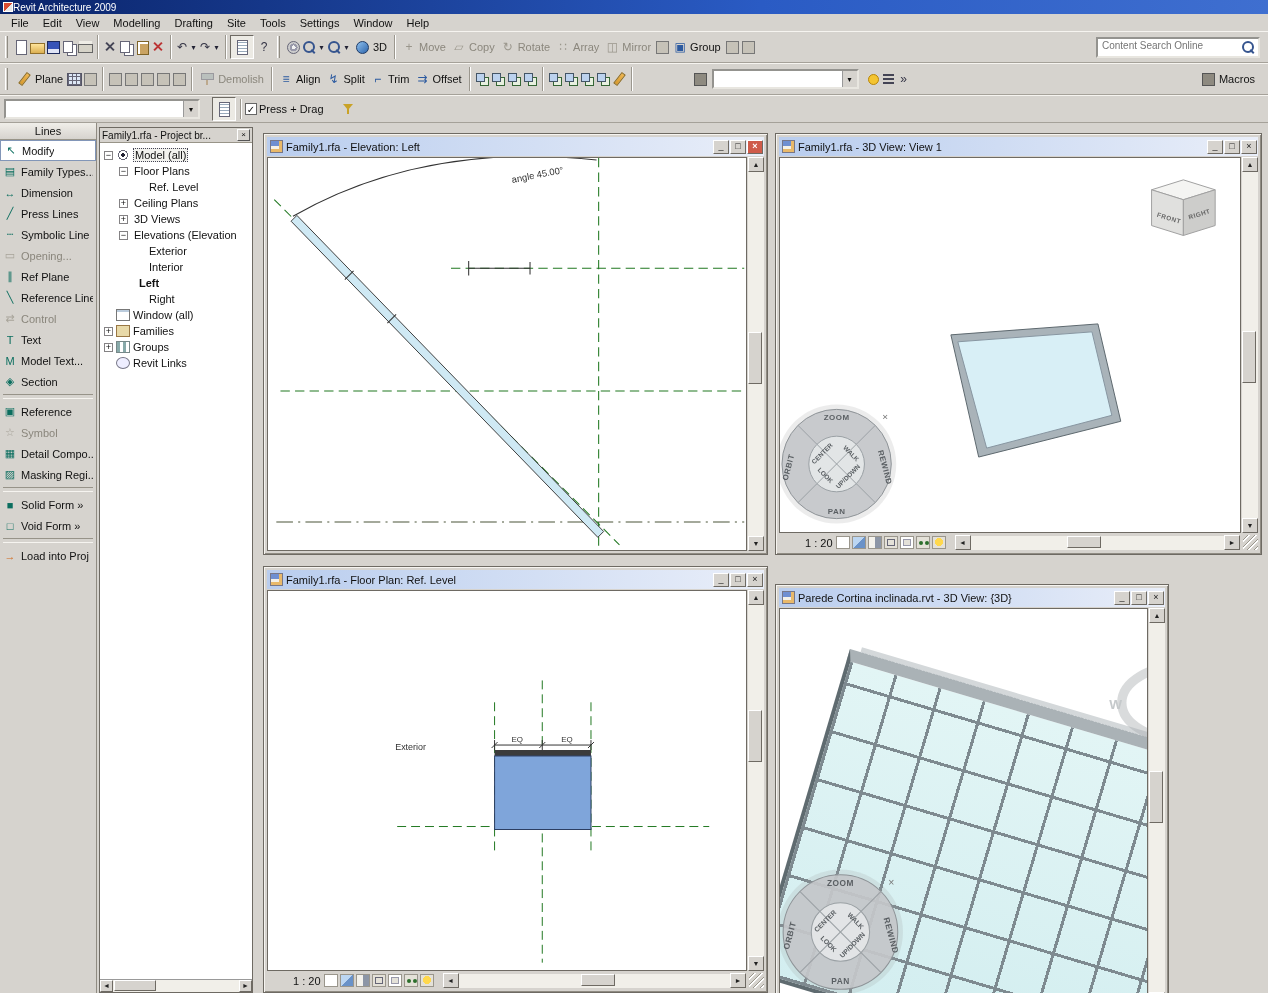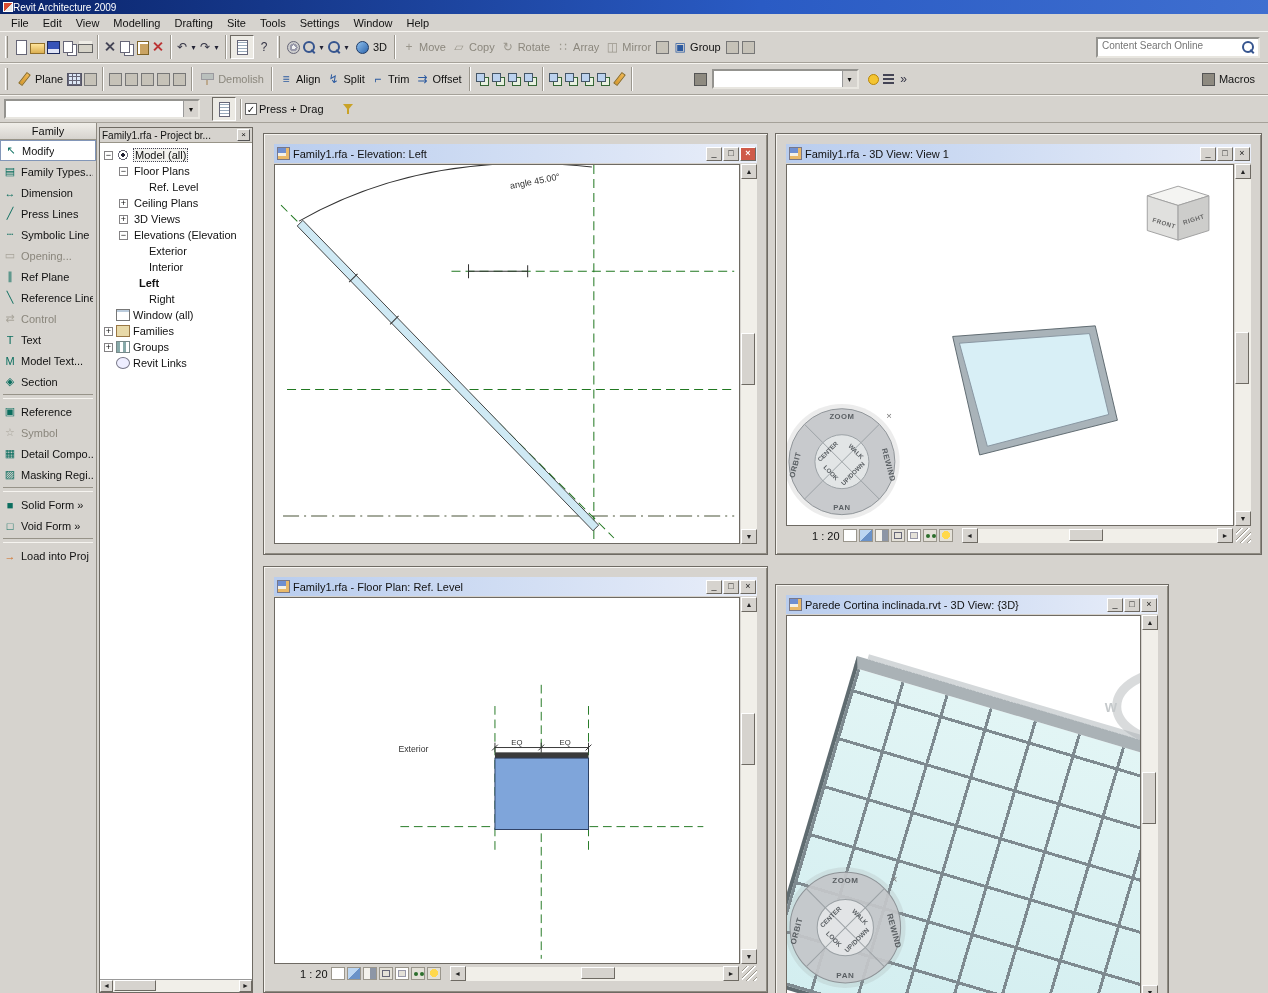--- a/index.html
+++ b/index.html
@@ -94,21 +94,21 @@
 .tico.group{width:14px;border:1px solid #788;background:repeating-linear-gradient(90deg,#8aa 0 3px,#fff 3px 6px)}
 .tico.link{width:14px;border:1px solid #778;border-radius:50%;background:#eef}
 .trow.selected .tlabel{border:1px dotted #445;background:#f2f2ee;padding:0 1px}
 .pb-hscroll{position:absolute;left:0;right:0;bottom:0;height:13px;background:#f1efe9;border-top:1px solid #999;display:flex;align-items:center}
 .pb-hscroll .sb{height:12px;width:13px;line-height:10px}
 .pb-hscroll .htrack{height:12px}
 .pb-hscroll .hthumb{height:11px}
 
 
 .mdi{position:absolute;left:255px;top:0;right:0;bottom:0;background:#d6d3ce}
-.win{position:absolute;background:#d6d3ce;border:1px solid #6e6a63;box-shadow:inset 1px 1px 0 #f6f4f0,inset -1px -1px 0 #8f8b82;padding:10px;display:flex;flex-direction:column}
+.win{position:absolute;background:#d6d3ce;border:1px solid #6e6a63;box-shadow:inset 1px 1px 0 #f6f4f0,inset -1px -1px 0 #8f8b82;padding:3px;display:flex;flex-direction:column}
 .wtitle{height:19px;flex:none;background:linear-gradient(90deg,#b9cdee,#e9eef9);display:flex;align-items:center;gap:3px;padding:0 1px 0 3px;white-space:nowrap;overflow:hidden}
 .wtext{overflow:hidden;text-overflow:ellipsis}
 .rvt-ico{width:13px;height:13px;flex:none;border:1px solid #778;background:linear-gradient(180deg,#6f8fd1 45%,#f4f1e8 45%);box-shadow:inset -3px -3px 0 #e9b96a}
 .wbtns{margin-left:auto;display:flex;gap:1px;flex:none}
 .wbtn{width:16px;height:14px;background:#d6d3ce;border:1px solid;border-color:#fff #6e6a63 #6e6a63 #fff;font-size:9px;line-height:11px;text-align:center;color:#222}
 .wbtn.close{background:#cf5b4a;color:#fff;font-weight:bold}
 .wbody{flex:1;display:flex;min-height:0;margin-top:1px}
 .canvas{flex:1;background:#fff;border:1px solid #6e6a63;position:relative;overflow:hidden}
 .vscroll{width:16px;flex:none;display:flex;flex-direction:column;margin-left:1px}
 .vtrack{flex:1;background:#f1efe9;position:relative}
@@ -328,21 +328,21 @@
   <span class="cb">✓</span>
   <span style="margin-left:2px">Press + Drag</span>
   <div class="tbtn" style="margin-left:14px">
     <span class="ti ti-funnel"></span>
   </div>
 </div>
 
 <div class="main">
 
   <div class="designbar">
-    <div class="db-head">Family</div>
+    <div class="db-head">Lines</div>
     <div>
       <div class="db-item selected">
         <span class="glyph">↖</span>
         <span class="db-label">Modify</span>
       </div>
       <div class="db-item">
         <span class="glyph">▤</span>
         <span class="db-label">Family Types...</span>
       </div>
       <div class="db-item">

